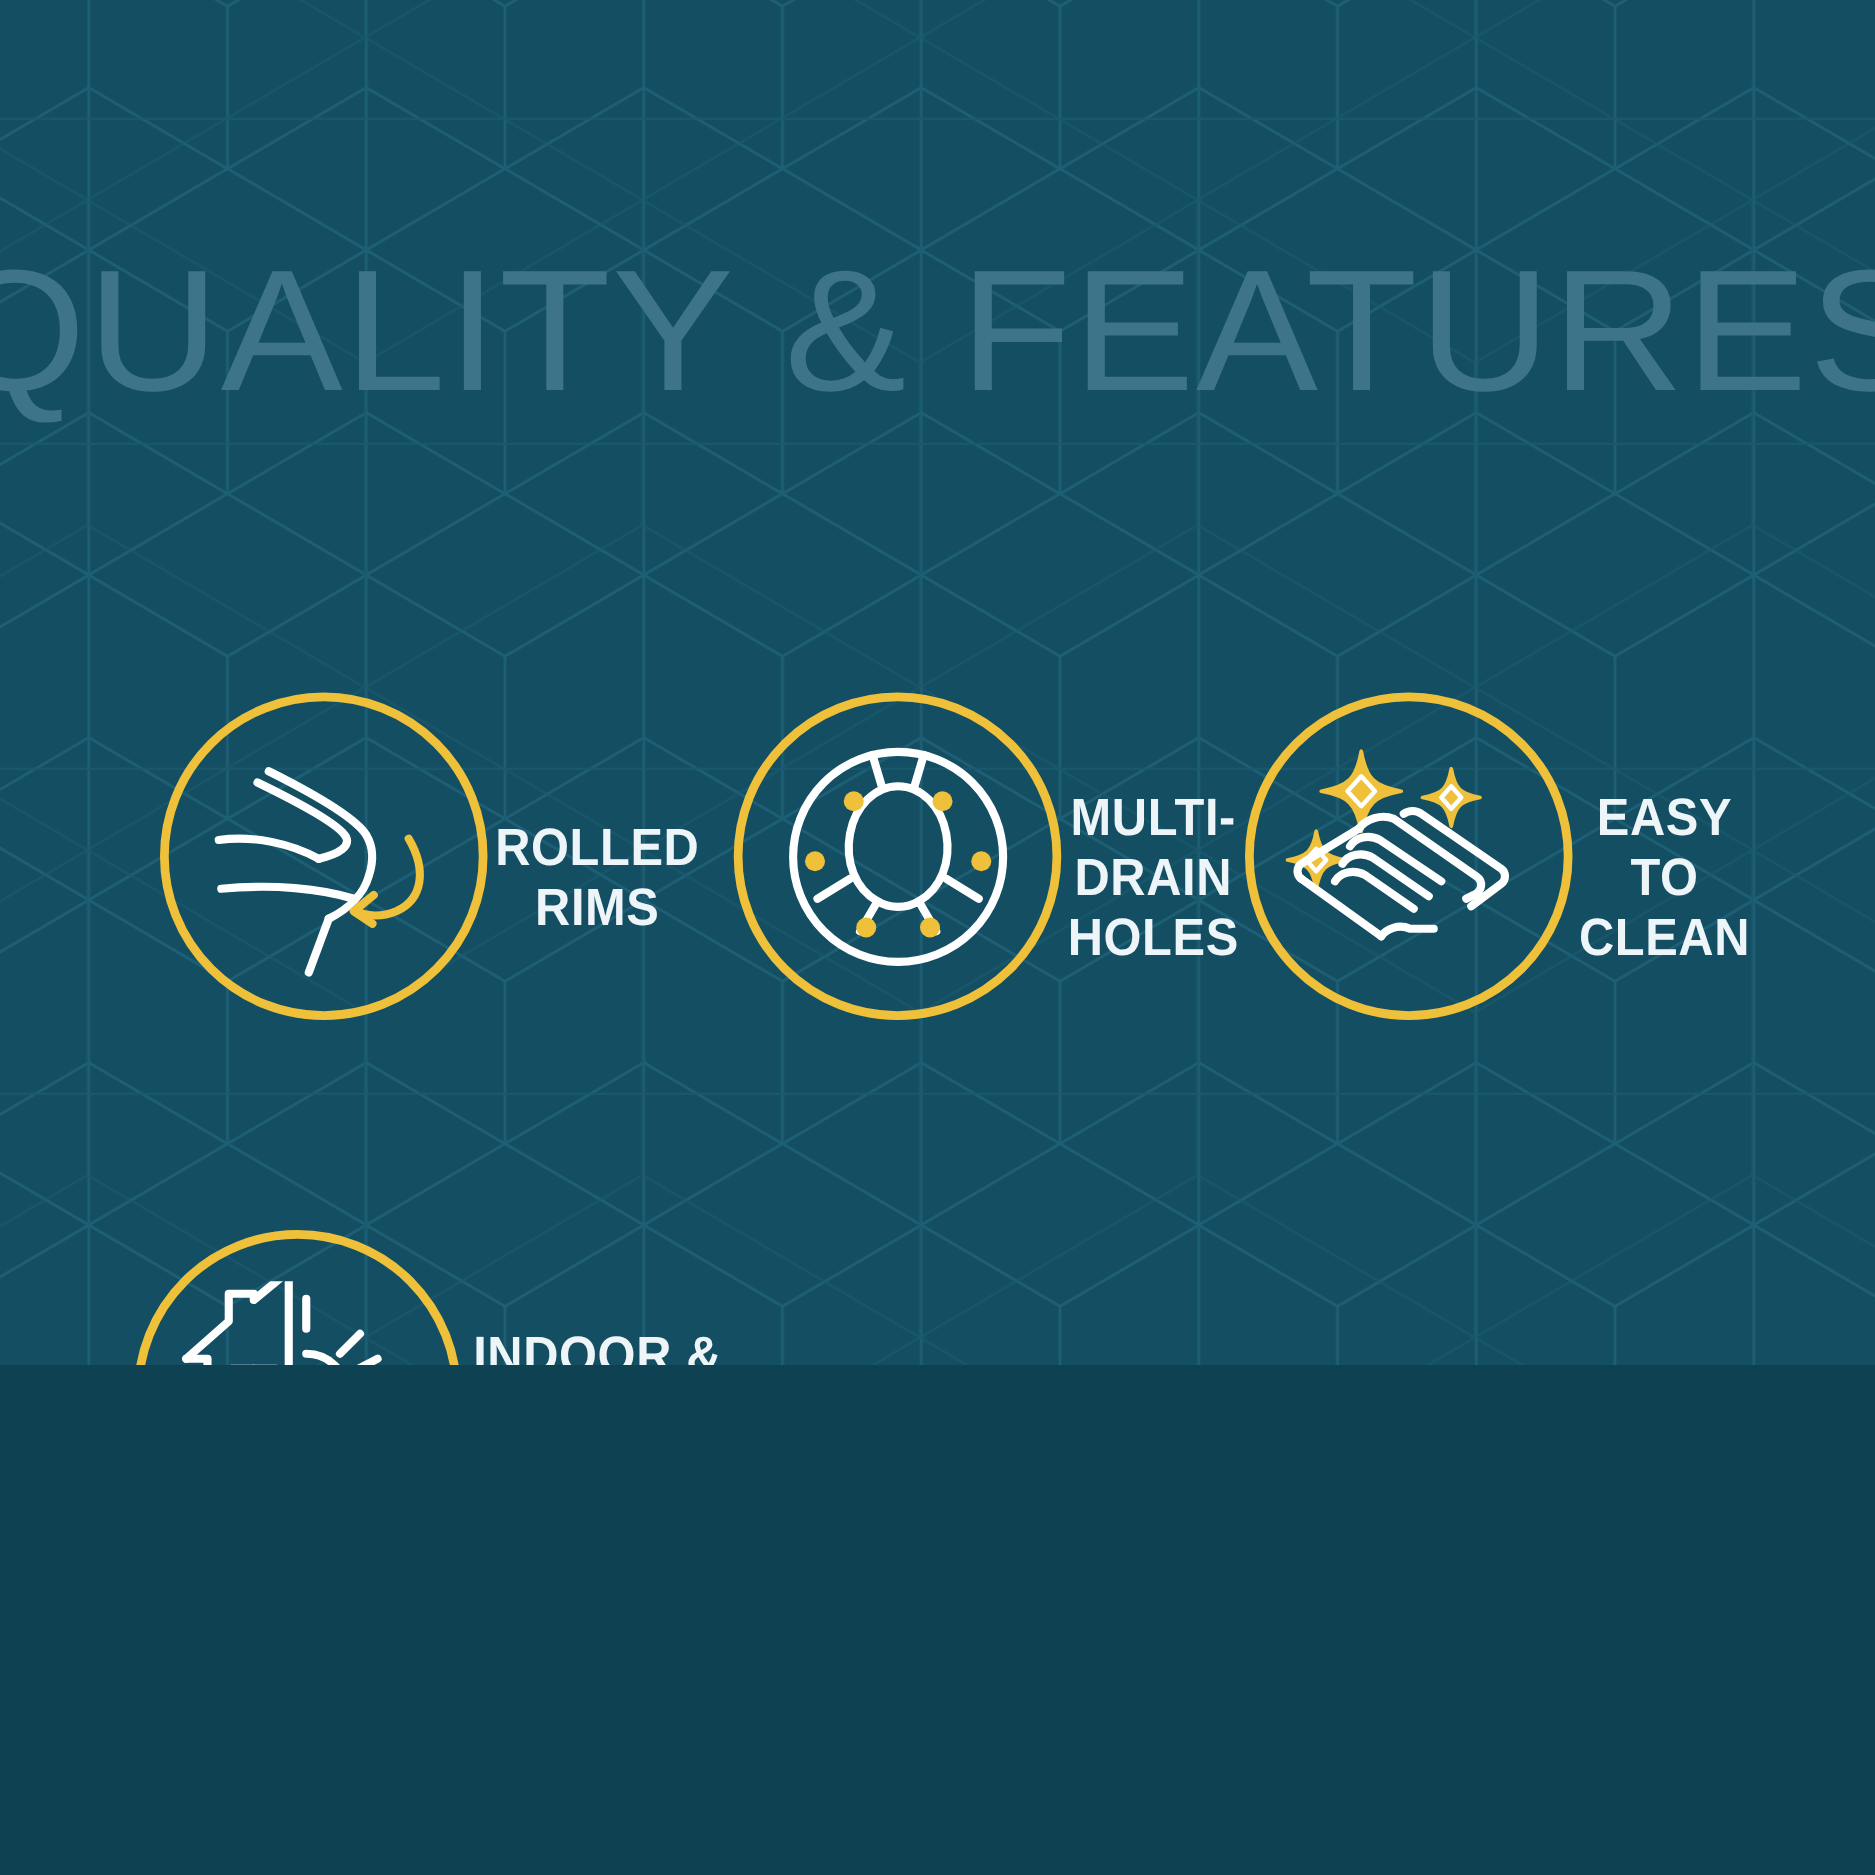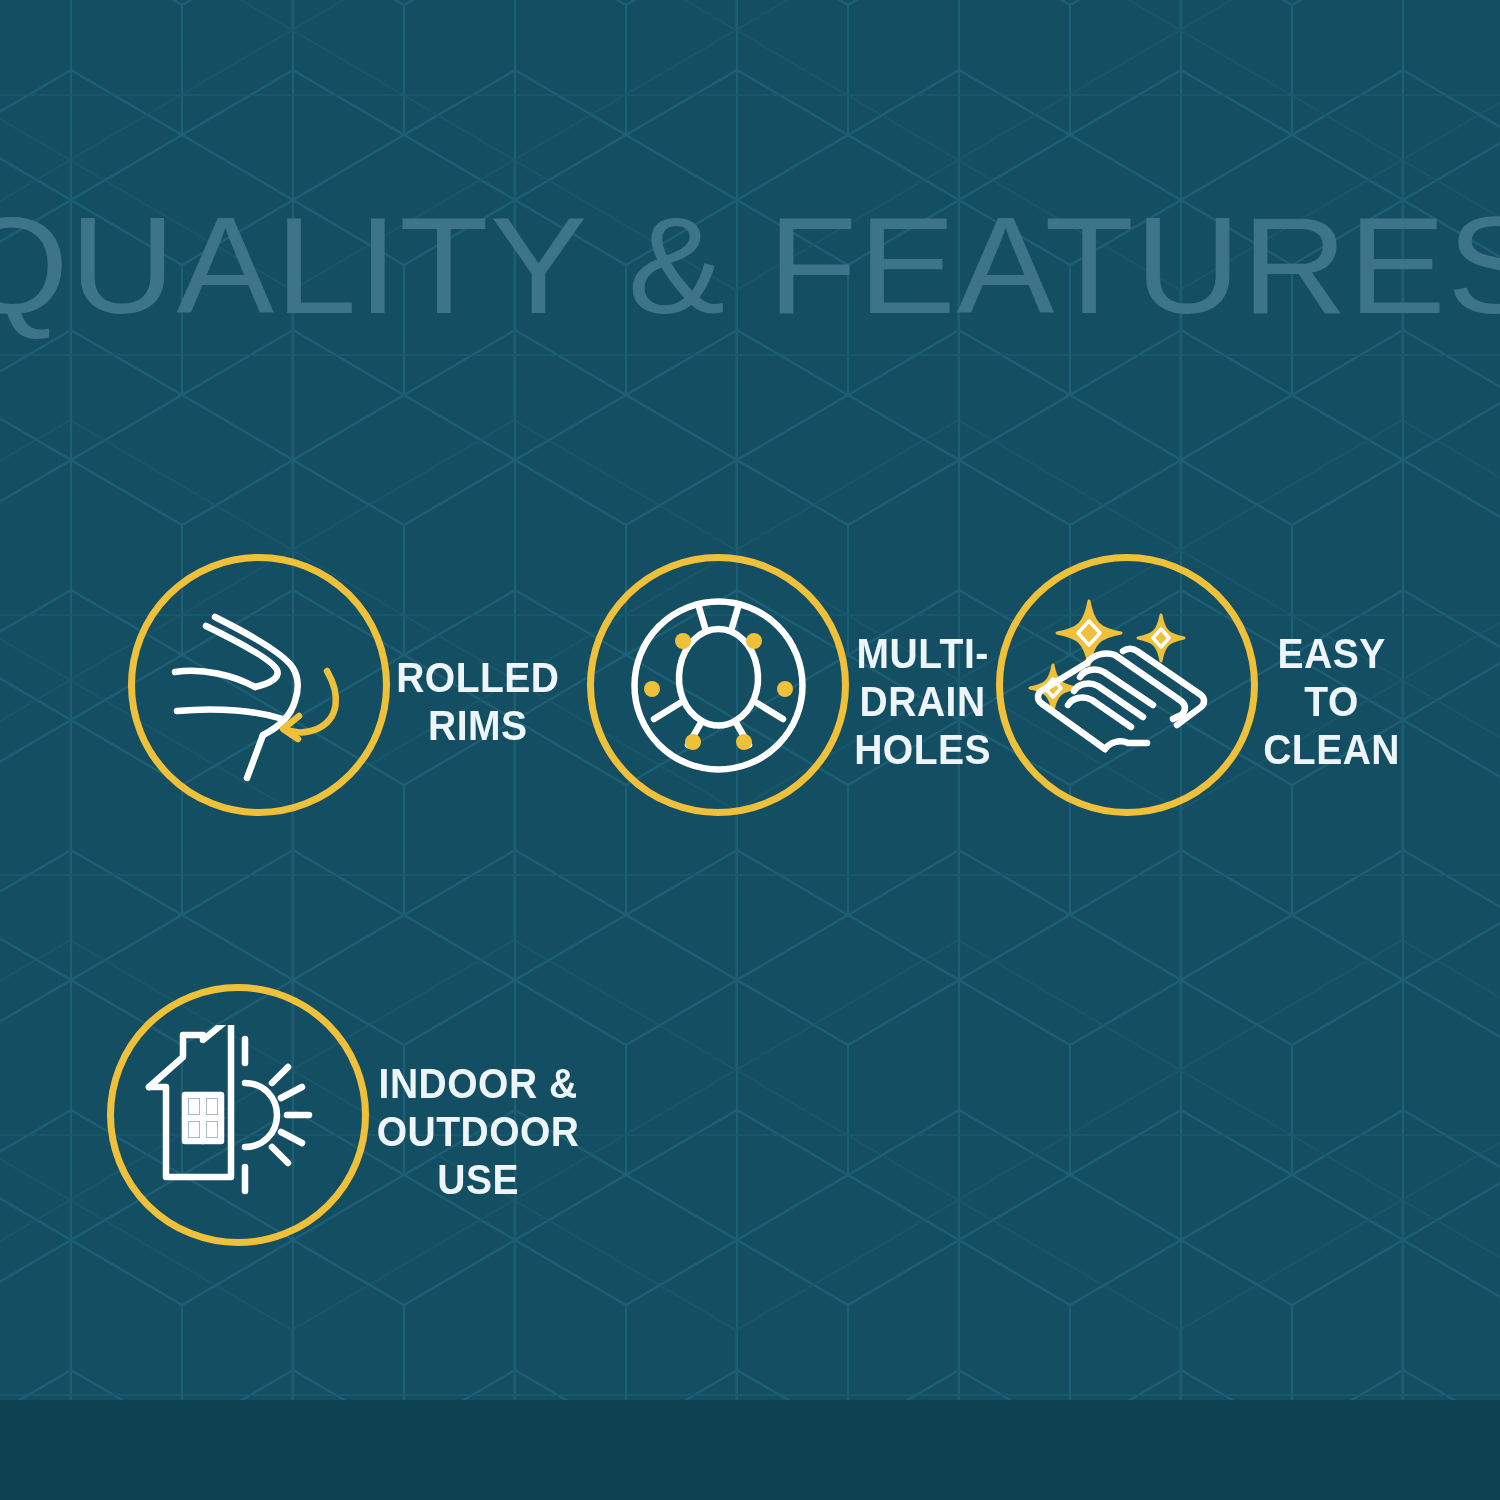--- a/index.html
+++ b/index.html
@@ -4,21 +4,21 @@
 <title>Quality &amp; Features</title>
 <style>
   html, body {
     margin: 0;
     padding: 0;
     background: #0e4152;
   }
   #stage {
     position: relative;
     width: 1500px;
-    height: 1400px;
+    height: 1092px;
     overflow: hidden;
     background: #134e63;
     font-family: "Liberation Sans", "DejaVu Sans", sans-serif;
   }
 
   
   #bg-pattern {
     position: absolute;
     inset: 0;
     z-index: 0;

